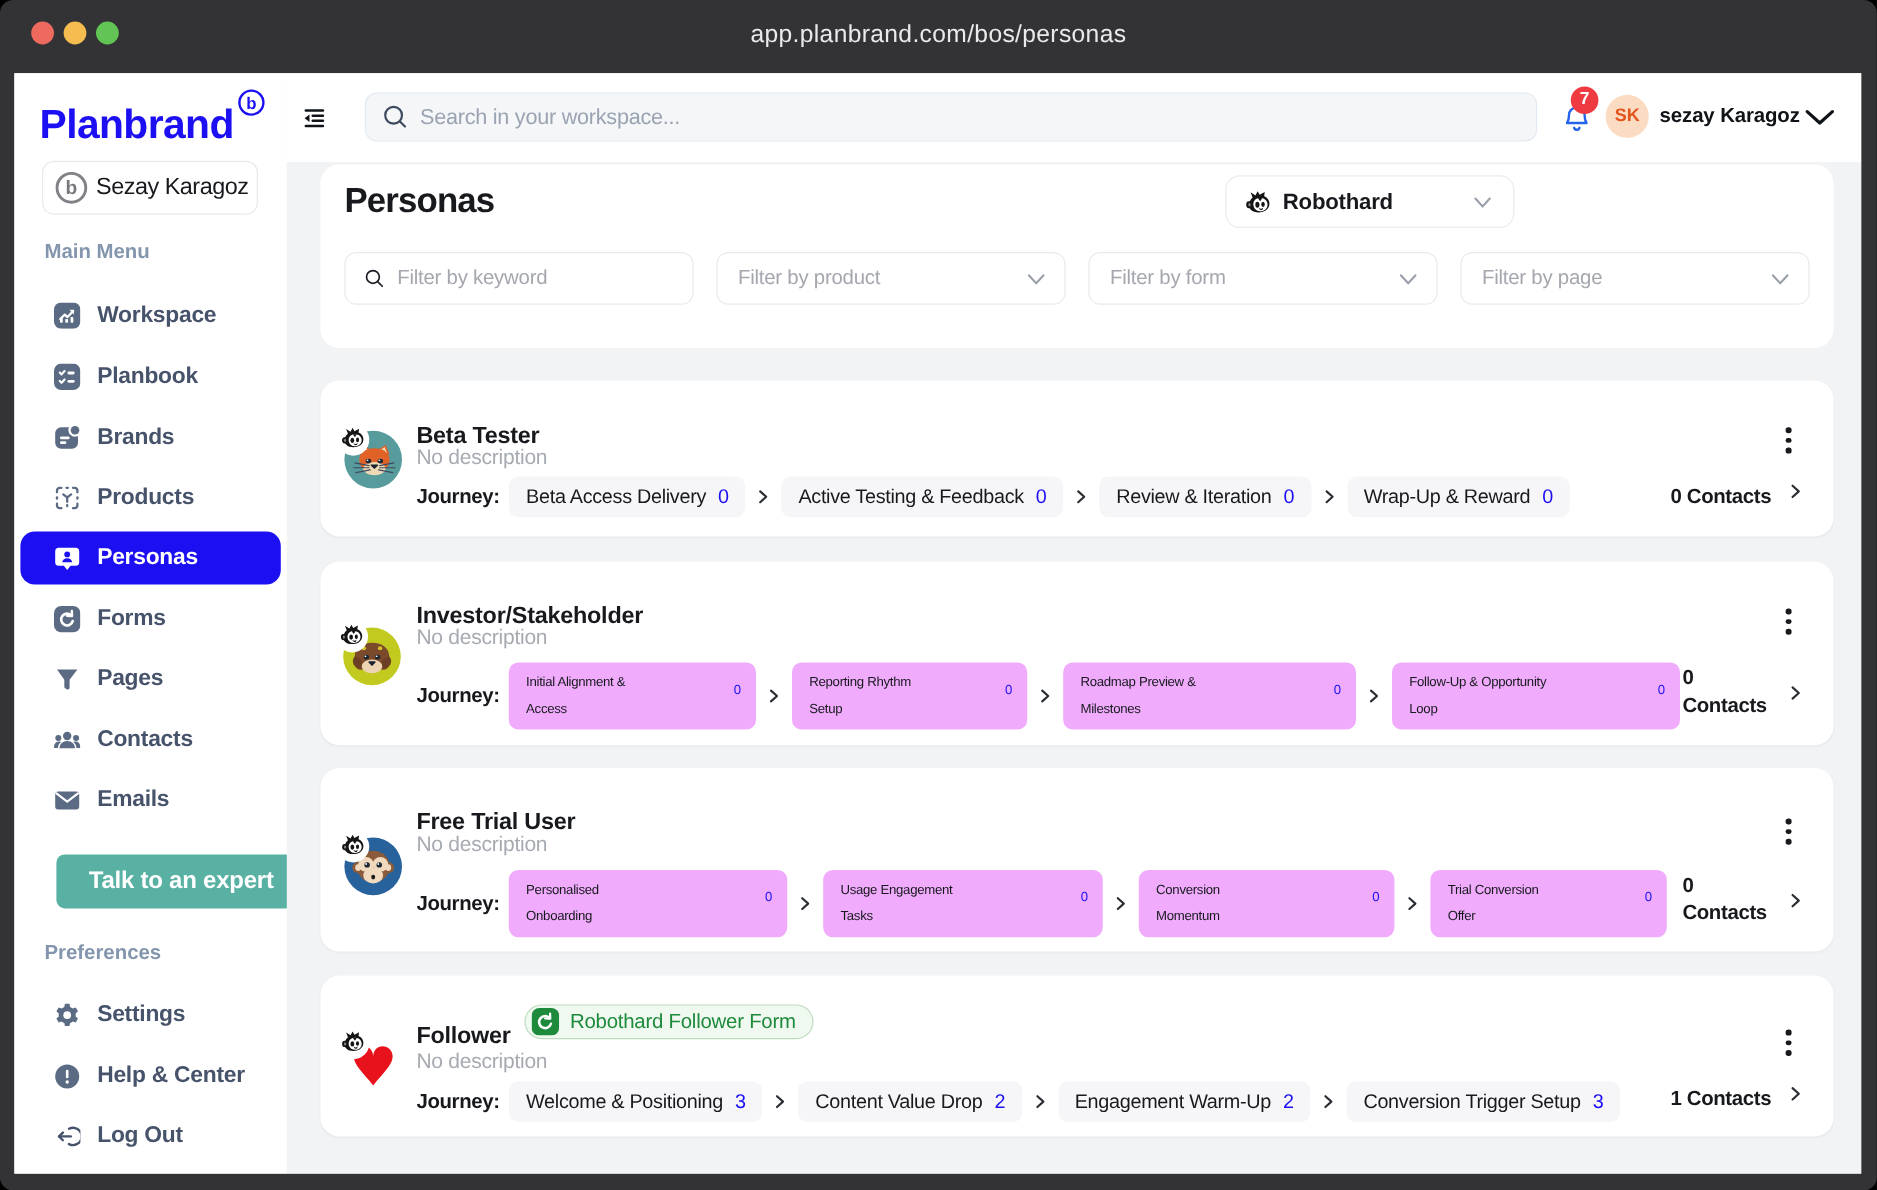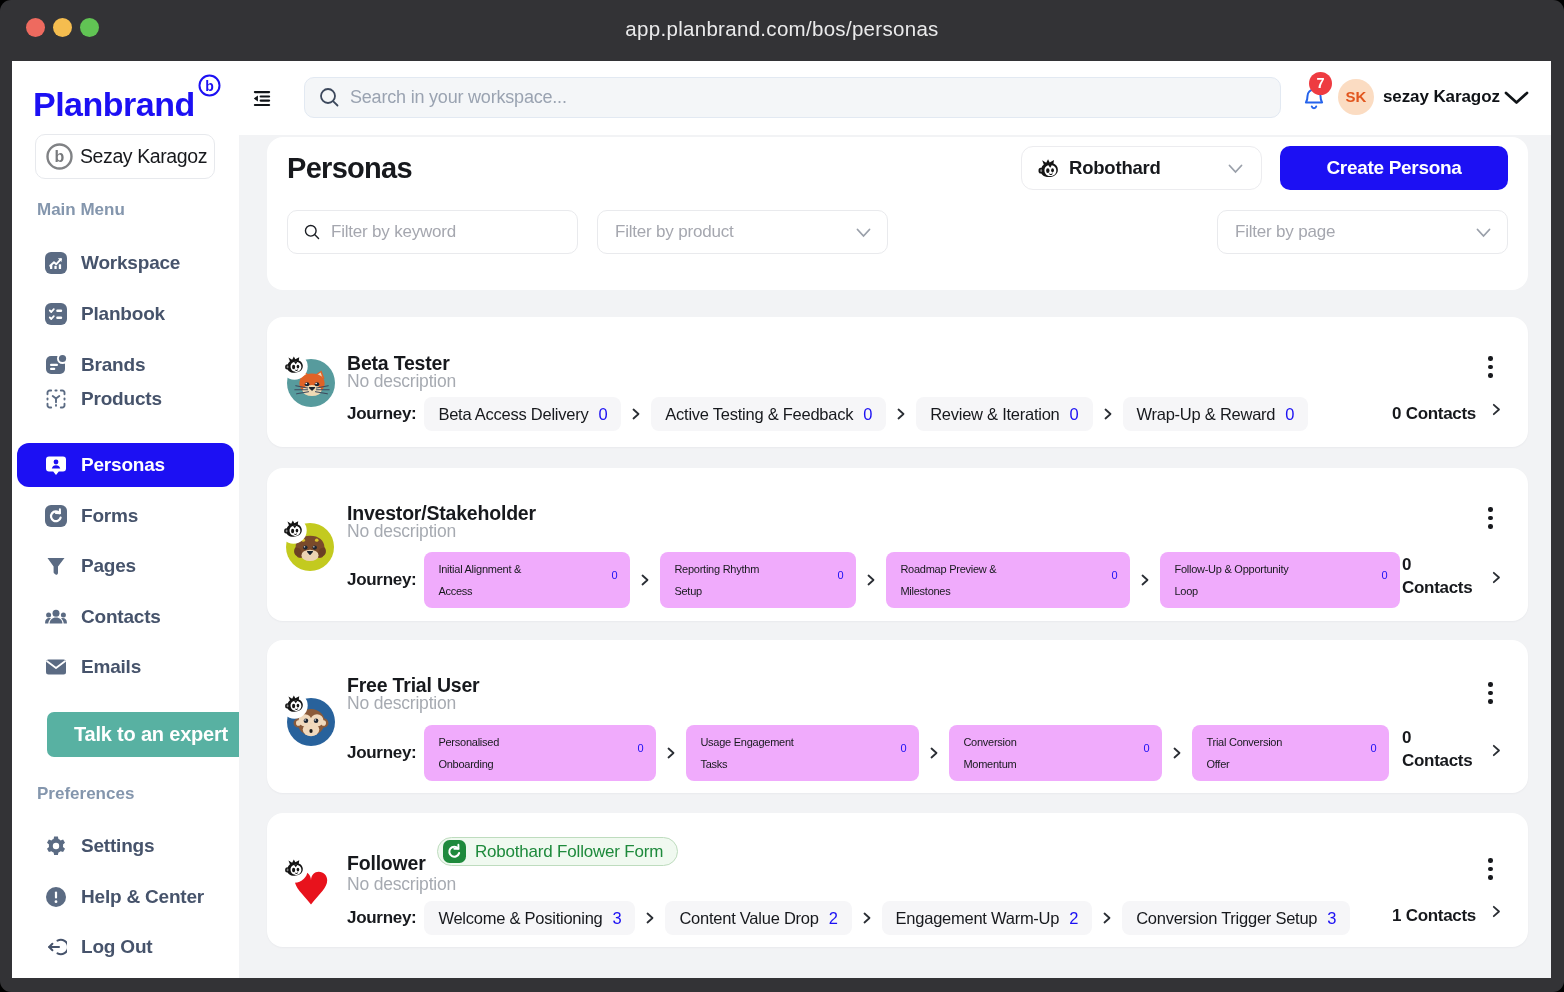--- a/index.html
+++ b/index.html
@@ -112,21 +112,21 @@
       <div class="nav" style="top:282px;">
           <svg class="ic" viewBox="0 0 22 22">
             <rect x="1" y="2" width="19" height="18" rx="5" fill="#5b6b83"></rect>
             <circle cx="17.5" cy="4.5" r="5.5" fill="#fff"></circle>
             <circle cx="17.5" cy="4.5" r="3.6" fill="#5b6b83"></circle>
             <rect x="5" y="9.8" width="8" height="2.2" rx="1.1" fill="#fff"></rect>
             <rect x="5" y="13.8" width="5.3" height="2.2" rx="1.1" fill="#fff"></rect>
           </svg>
           <span>Brands</span>
         </div>
-      <div class="nav" style="top:316px;text-align:center;">
+      <div class="nav" style="top:332px;text-align:center;">
           <svg class="ic" viewBox="0 0 22 22" fill="none" stroke="#5b6b83" stroke-width="1.9" stroke-linecap="round" stroke-linejoin="round">
             <path d="M2.5 6.2 V4.7 A2.2 2.2 0 0 1 4.7 2.5 H6.2"></path>
             <path d="M15.8 2.5 h1.5 A2.2 2.2 0 0 1 19.5 4.7 V6.2"></path>
             <path d="M19.5 15.8 v1.5 A2.2 2.2 0 0 1 17.3 19.5 H15.8"></path>
             <path d="M6.2 19.5 H4.7 A2.2 2.2 0 0 1 2.5 17.3 V15.8"></path>
             <path d="M7.7 8 11 10.5 14.3 8"></path>
             <path d="M11 10.5 V14.2"></path>
             <path d="M10.4 2.5 h1.2"></path>
             <path d="M11 16.9 v0.9"></path>
             <path d="M2.5 10.4 v1.2"></path>
@@ -235,30 +235,35 @@
           <svg width="28" height="28" viewBox="0 0 28 28" style="margin-left:12px">
               <g transform="translate(3.2,4.6) scale(1.18)">
                 <use href="#cat20"></use>
               </g>
             </svg>
           <b>Robothard</b>
           <svg style="position:absolute;right:18px;top:17px" width="15" height="10" viewBox="0 0 15 10" fill="none" stroke="#9aa0aa" stroke-width="1.8" stroke-linecap="round">
               <path d="M1.5 1.5 7.5 8 13.5 1.5"></path>
             </svg>
         </div>
-        <div class="createbtn">Create Persona</div>
         <div class="filter" style="left:20px;">
             <svg class="fsvg" width="18" height="18" viewBox="0 0 22 22" fill="none" stroke="#1b1e24" stroke-width="1.7">
               <circle cx="9.5" cy="9.5" r="6.5"></circle>
               <path d="M14.5 14.5 19 19" stroke-linecap="round"></path>
             </svg>
             <span>Filter by keyword</span>
           </div>
         <div class="filter" style="left:330px;">
             <span class="ph">Filter by product</span>
+            <svg class="cv" width="15" height="10" viewBox="0 0 15 10" fill="none" stroke="#9aa0aa" stroke-width="1.8" stroke-linecap="round">
+              <path d="M1.5 1.5 7.5 8 13.5 1.5"></path>
+            </svg>
+          </div>
+        <div class="filter" style="left:640px;">
+            <span class="ph">Filter by form</span>
             <svg class="cv" width="15" height="10" viewBox="0 0 15 10" fill="none" stroke="#9aa0aa" stroke-width="1.8" stroke-linecap="round">
               <path d="M1.5 1.5 7.5 8 13.5 1.5"></path>
             </svg>
           </div>
         <div class="filter" style="left:950px;">
             <span class="ph">Filter by page</span>
             <svg class="cv" width="15" height="10" viewBox="0 0 15 10" fill="none" stroke="#9aa0aa" stroke-width="1.8" stroke-linecap="round">
               <path d="M1.5 1.5 7.5 8 13.5 1.5"></path>
             </svg>
           </div>

